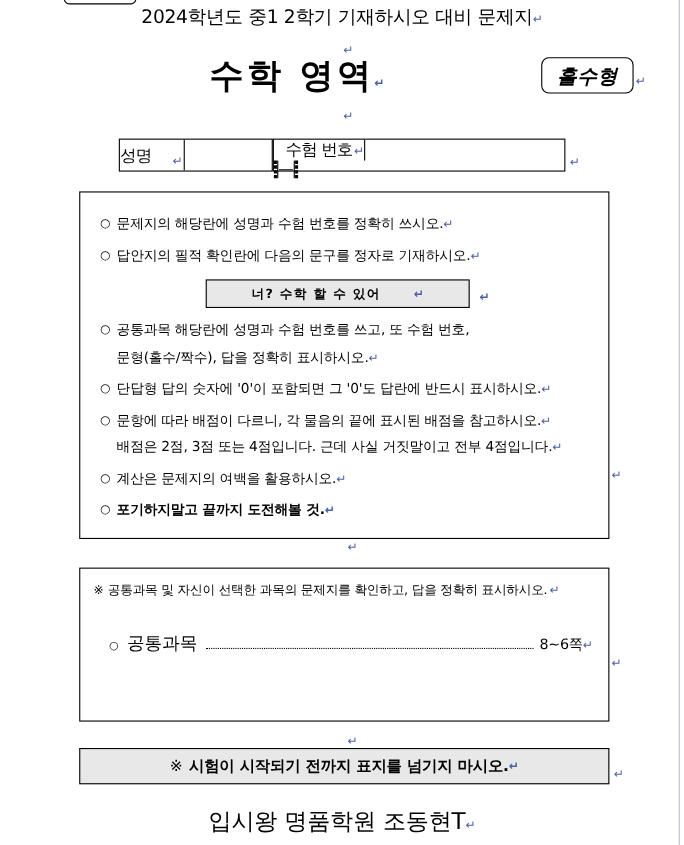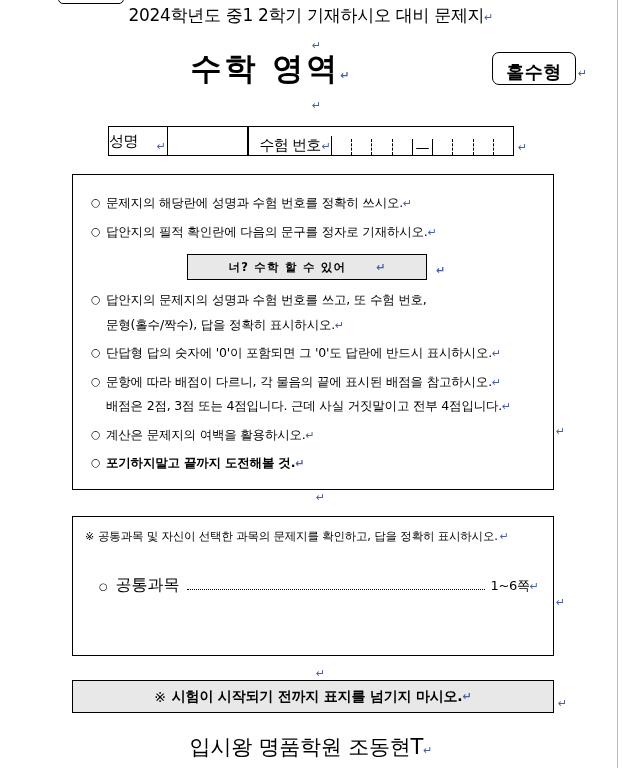--- a/index.html
+++ b/index.html
@@ -79,25 +79,26 @@
   .form-badge {
     position: absolute;
     left: 492px;
     top: 52px;
     width: 84px;
     height: 33px;
     border: 1.6px solid #000;
     border-radius: 7px;
     box-sizing: border-box;
     display: flex;
-    align-items: flex-end;
+    align-items: center;
     justify-content: center;
     font-size: 18px;
     font-weight: bold;
     letter-spacing: 0.5px;
+    font-style: italic;
   }
   .form-badge-mark {
     position: absolute;
     left: 578px;
     top: 68px;
   }
 
   
   .id-row { position: absolute; left: 0; top: 126px; width: 622px; height: 31px; }
 
@@ -126,21 +127,22 @@
 
   .exam-box {
     position: absolute;
     left: 248px;
     top: 0;
     width: 266px;
     height: 30px;
     border: 1.4px solid #000;
     box-sizing: border-box;
     display: flex;
-    align-items: flex-end;
+    align-items: flex-start;
+    flex-direction: column;
   }
   .exam-label {
     width: 82px;
     border-right: 1.4px solid #000;
     display: flex;
     align-items: center;
     justify-content: center;
     font-size: 15px;
     letter-spacing: -0.8px;
     position: relative;
@@ -360,21 +362,21 @@
 
     <div class="phrase-box">
       <span>너? 수학 할 수 있어</span>
         <span class="pilcrow">↵</span>
       <span class="pilcrow-abs phrase-box-mark">↵</span>
     </div>
 
     <div class="instr-item">
       <span class="instr-bullet">○</span>
       <span class="instr-text-wrap">
-        <div class="instr-line">답안지의 문제지의 성명과 수험 번호를 쓰고, 또 수험 번호,</div>
+        <div class="instr-line">공통과목 해당란에 성명과 수험 번호를 쓰고, 또 수험 번호,</div>
         <div class="instr-line"><span>문형(홀수/짝수), 답을 정확히 표시하시오.</span><span class="pilcrow">↵</span></div>
       </span>
     </div>
 
     <div class="instr-item">
       <span class="instr-bullet">○</span>
       <span class="instr-text-wrap"><span>단답형 답의 숫자에 '0'이 포함되면 그 '0'도 답란에 반드시 표시하시오.</span><span class="pilcrow">↵</span></span>
     </div>
 
     <div class="instr-item">
@@ -400,21 +402,21 @@
 <span class="pilcrow-abs instr-box-mark">↵</span>
 <span class="pilcrow-abs gap-mark">↵</span>
 
 <div class="subj-box">
   <div class="subj-note"><span class="mark-sym">※</span><span>공통과목 및 자신이 선택한 과목의 문제지를 확인하고, 답을 정확히 표시하시오.</span><span class="pilcrow subj-note-mark">↵</span></div>
 
   <div class="subj-row">
     <span class="subj-bullet">○</span>
     <span class="subj-name">공통과목</span>
     <span class="subj-leader"></span>
-    <span class="subj-pages">1~6쪽</span>
+    <span class="subj-pages">8~6쪽</span>
       <span class="pilcrow">↵</span>
   </div>
 </div>
 <span class="pilcrow-abs subj-box-mark">↵</span>
 
 <span class="pilcrow-abs notice-gap-mark">↵</span>
 <div class="notice-box">
   <span class="mark-sym">※</span>
     <span>시험이 시작되기 전까지 표지를 넘기지 마시오.</span>
     <span class="pilcrow">↵</span>

